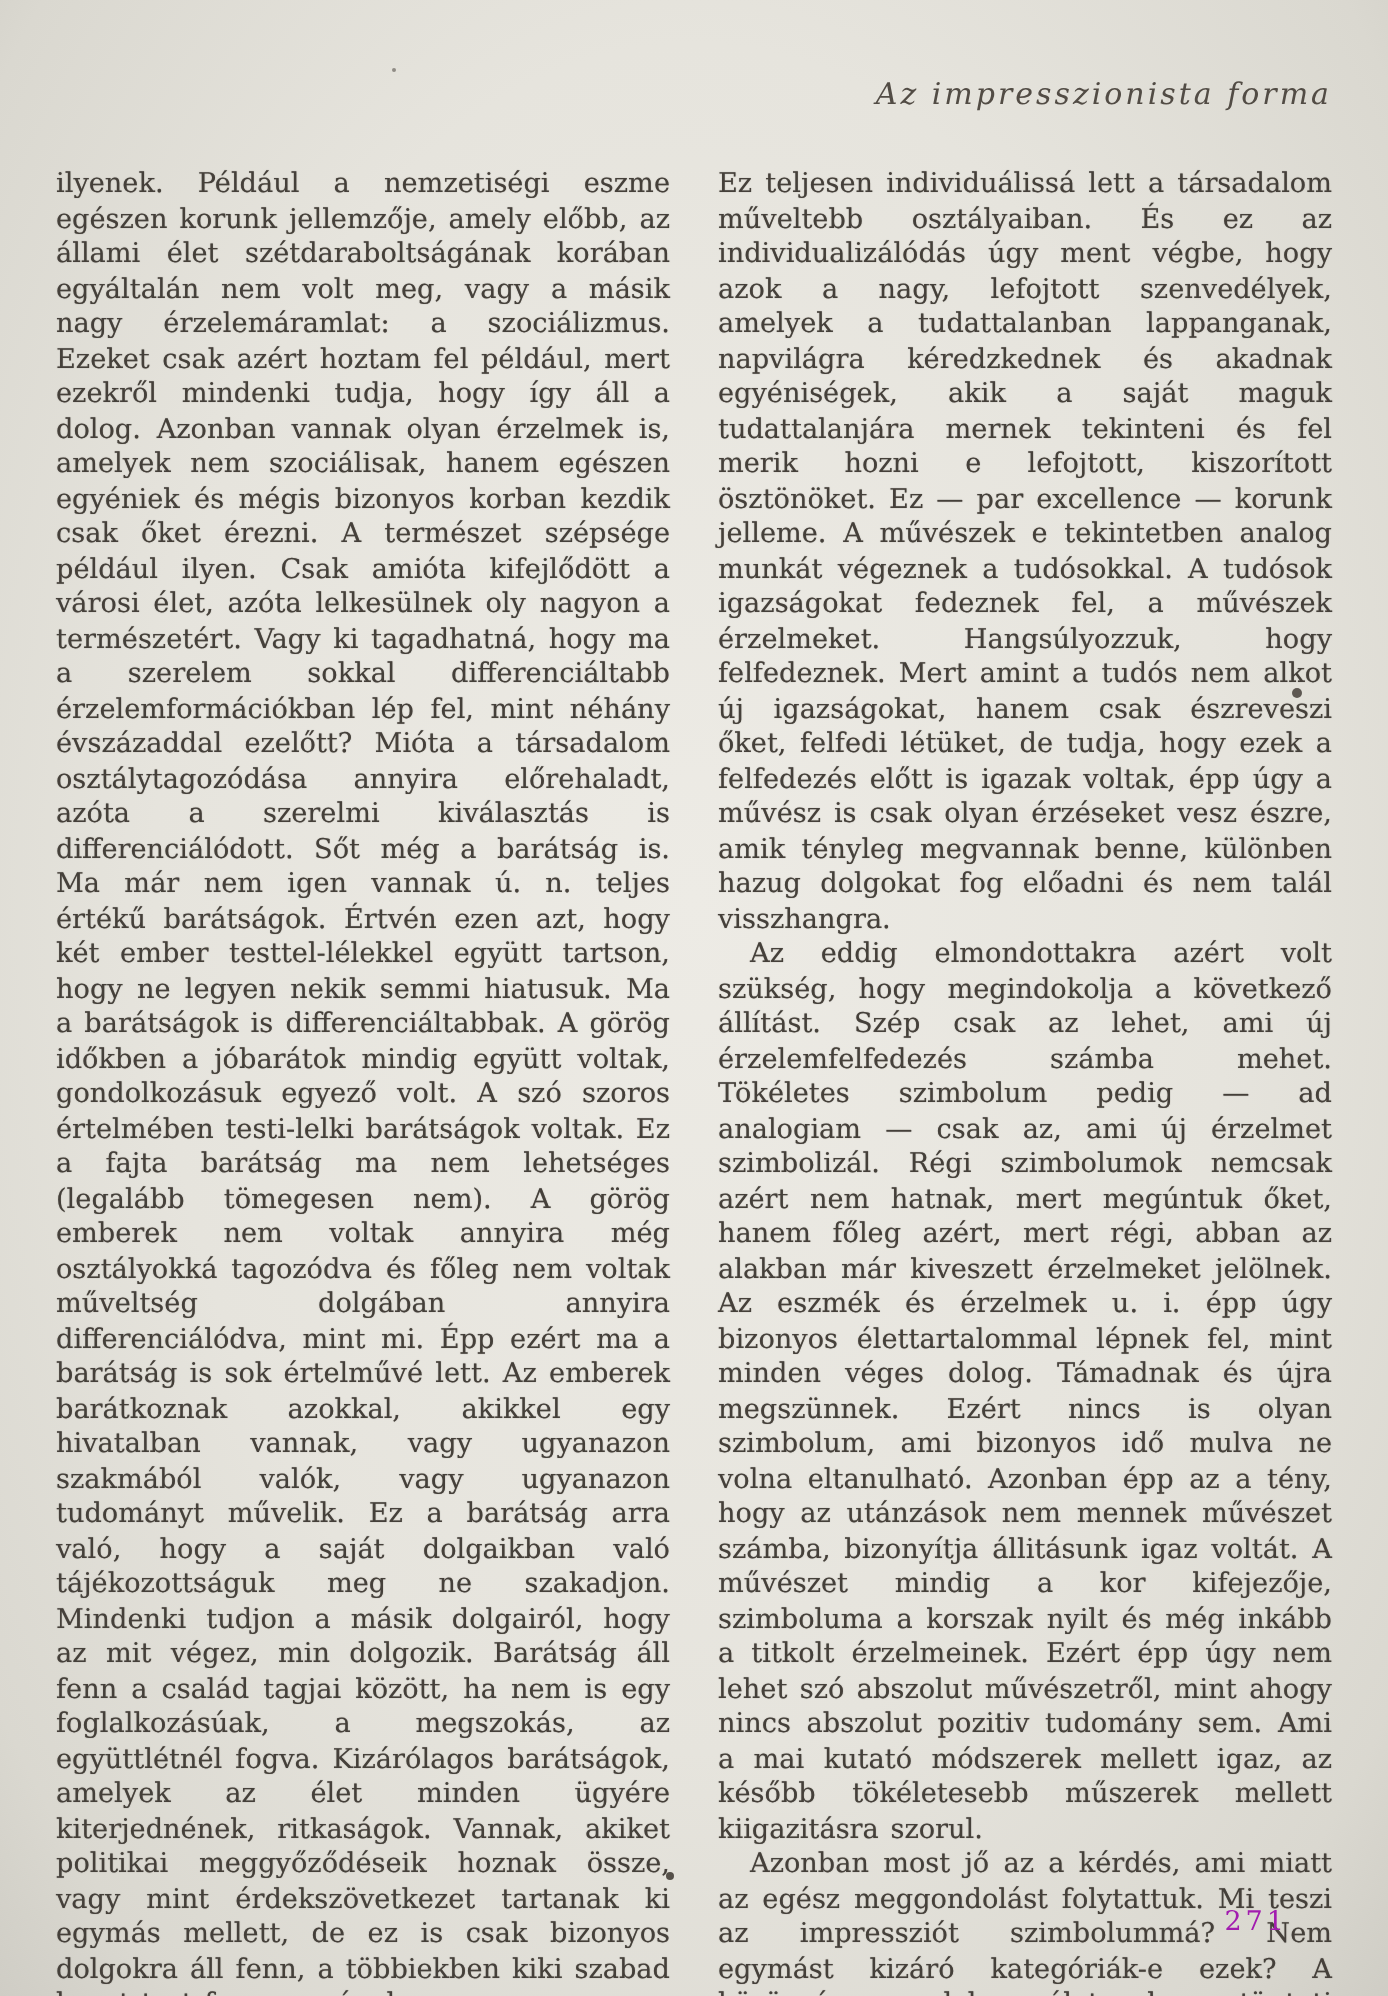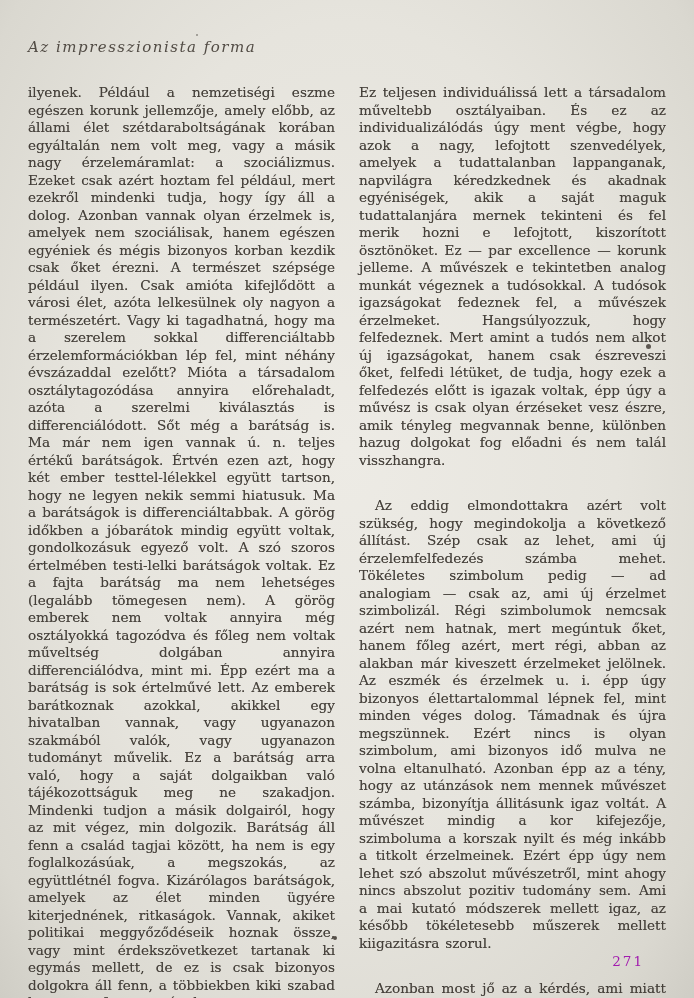--- a/index.html
+++ b/index.html
@@ -16,21 +16,21 @@
     position: relative;
   }
   .page {
     position: relative;
     width: 100%;
     height: 100%;
     box-sizing: border-box;
     padding: 38px 28px 0 28px;
   }
   .running-head {
-    text-align: left;
+    text-align: right;
     font-style: italic;
     font-size: 15px;
     letter-spacing: 1.5px;
     color: #524c45;
     margin-bottom: 28px;
   }
   .columns {
     display: flex;
     gap: 24px;
   }
@@ -40,21 +40,20 @@
     font-size: 13.6px;
     line-height: 17.5px;
     word-spacing: 1.5px;
     text-shadow: 0 0 0.5px rgba(70,64,58,0.55);
   }
   .col p {
     margin: 0;
   }
   .col p.indent {
     text-indent: 16px;
-    margin-top: 28px;
   }
   .page-number {
     position: absolute;
     right: 50px;
     top: 953px;
     font-size: 13.5px;
     letter-spacing: 2px;
     color: #a21caf;
   }
   .artifact {

